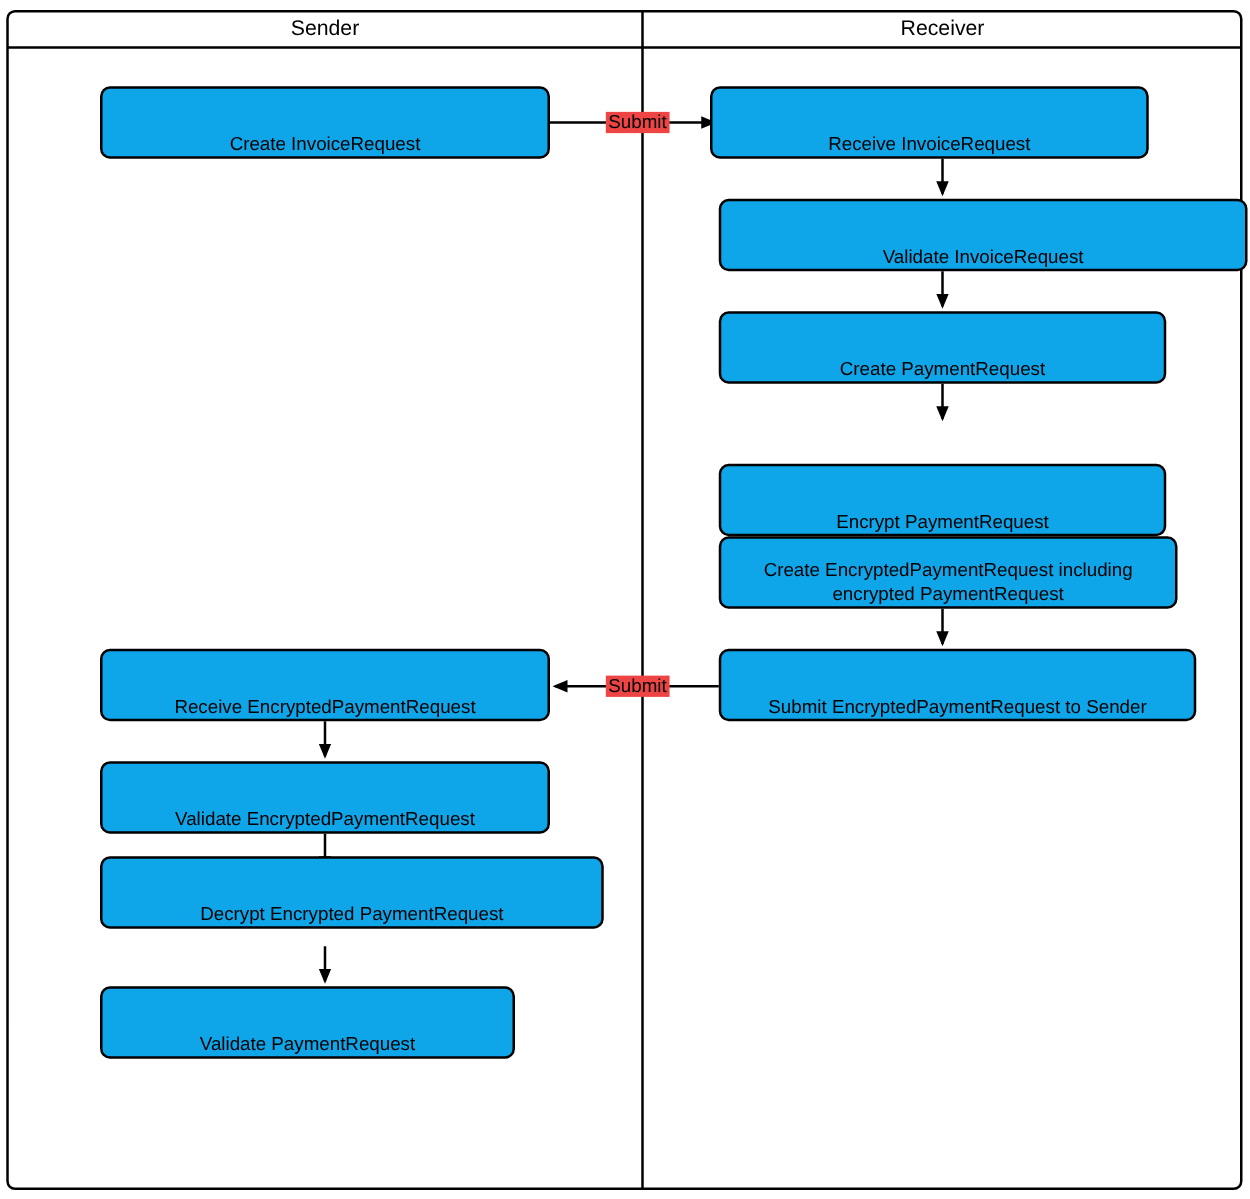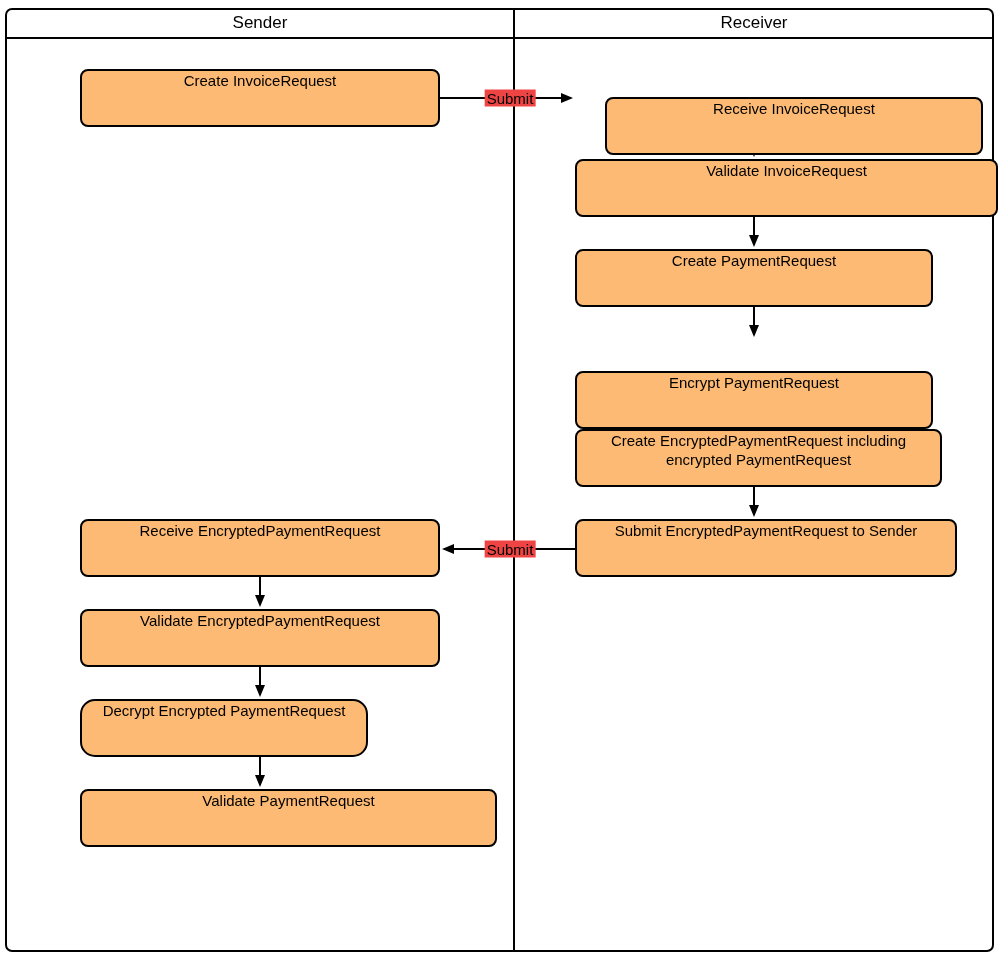--- a/index.html
+++ b/index.html
@@ -30,25 +30,25 @@
     font-size: 17px;
     color: #000000;
     z-index: 2;
   }
   .lane-title.sender   { left: 6px;   width: 508px; }
   .lane-title.receiver { left: 514px; width: 480px; }
   .node {
     position: absolute;
     height: 58px;
     box-sizing: border-box;
-    background: #fdba74;
+    background: #0ea5e9;
     border: 2px solid #000000;
     border-radius: 8px;
     display: flex;
-    align-items: flex-start;
+    align-items: flex-end;
     justify-content: center;
     z-index: 2;
   }
   .node-label {
     display: block;
     padding: 0 8px;
     text-align: center;
     font-size: 15px;
     line-height: 19px;
     color: #000000;
@@ -58,30 +58,30 @@
     transform: translate(-50%, -50%);
     background: #ef4444;
     padding: 0 2px;
     font-size: 15px;
     color: #000000;
     z-index: 3;
     white-space: nowrap;
   }
   
   .n-create-invoice   { left: 80px;  top: 69px;  width: 360px; }
-  .n-receive-invoice  { left: 605px; top: 69px;  width: 378px; margin-top: 28px; }
+  .n-receive-invoice  { left: 568px; top: 69px;  width: 351px; }
   .n-validate-invoice { left: 575px; top: 159px; width: 423px; }
   .n-create-payment   { left: 575px; top: 249px; width: 358px; }
   .n-encrypt-payment  { left: 575px; top: 339px; width: 358px; margin-top: 32px; }
   .n-create-encrypted { left: 575px; top: 429px; width: 367px; }
   .n-submit-encrypted { left: 575px; top: 519px; width: 382px; }
   .n-receive-encrypted  { left: 80px; top: 519px; width: 360px; }
   .n-validate-encrypted { left: 80px; top: 609px; width: 360px; }
-  .n-decrypt-encrypted  { left: 80px; top: 699px; width: 288px; border-radius: 15px; }
-  .n-validate-payment   { left: 80px; top: 789px; width: 417px; }
+  .n-decrypt-encrypted  { left: 80px; top: 685px; width: 403px; }
+  .n-validate-payment   { left: 80px; top: 789px; width: 332px; }
 </style>
 </head>
 <body>
 
 <div class="canvas">
 
   <svg class="wires" width="1000" height="959" viewBox="0 0 1000 959">
     <defs>
       <marker id="ah" markerUnits="userSpaceOnUse" markerWidth="14" markerHeight="12" refX="10" refY="5" orient="auto">
         <path d="M0,0 L12,5 L0,10 Z" fill="#000000"></path>

